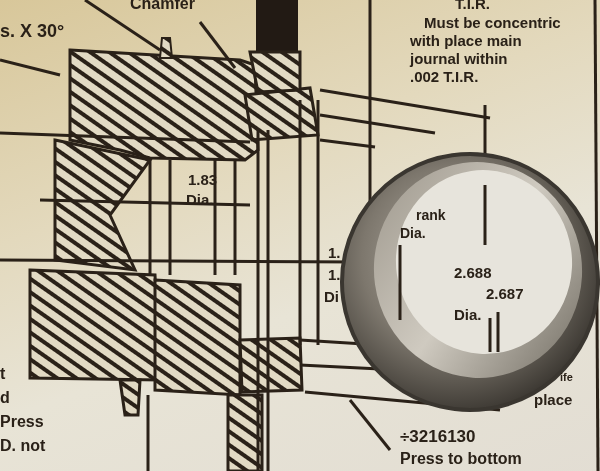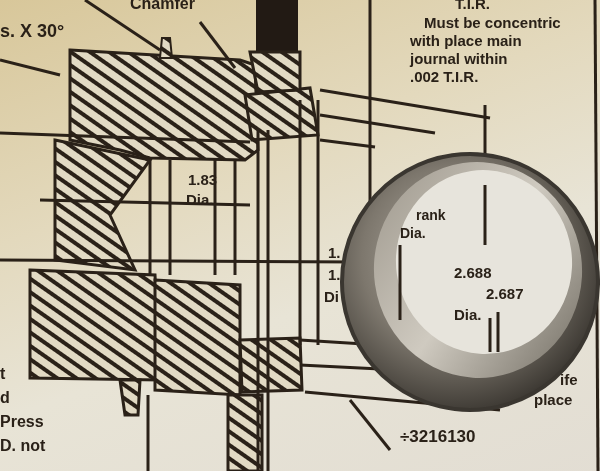--- a/index.html
+++ b/index.html
@@ -110,17 +110,18 @@
 
   <div class="lbl" style="left:454px;top:265px;font-size:15px;">2.688</div>
   <div class="lbl" style="left:454px;top:286px;font-size:15px;margin-left:32px;">2.687</div>
   <div class="lbl" style="left:454px;top:307px;font-size:15px;">Dia.</div>
 
   <div class="lbl" style="left:0px;top:366px;font-size:16px;">t</div>
   <div class="lbl" style="left:0px;top:390px;font-size:16px;">d</div>
   <div class="lbl" style="left:0px;top:414px;font-size:16px;">Press</div>
   <div class="lbl" style="left:0px;top:438px;font-size:16px;">D. not</div>
 
-  <div class="lbl" style="left:560px;top:372px;font-size:15px;">ife</div>
+  <div class="lbl" style="left:560px;top:372px;font-size:11px;">ife</div>
   <div class="lbl" style="left:534px;top:392px;font-size:15px;">place</div>
 
   <div class="lbl" style="left:400px;top:428px;font-size:17px;">÷3216130</div>
+  <div class="lbl" style="left:400px;top:451px;font-size:16px;">Press to bottom</div>
 </div>
 
 </body></html>

